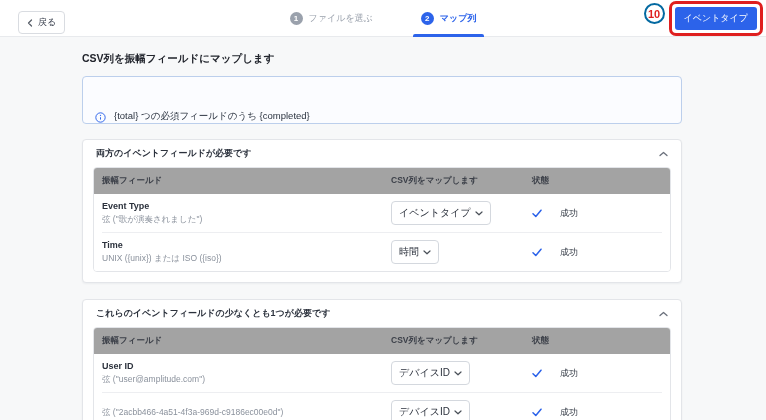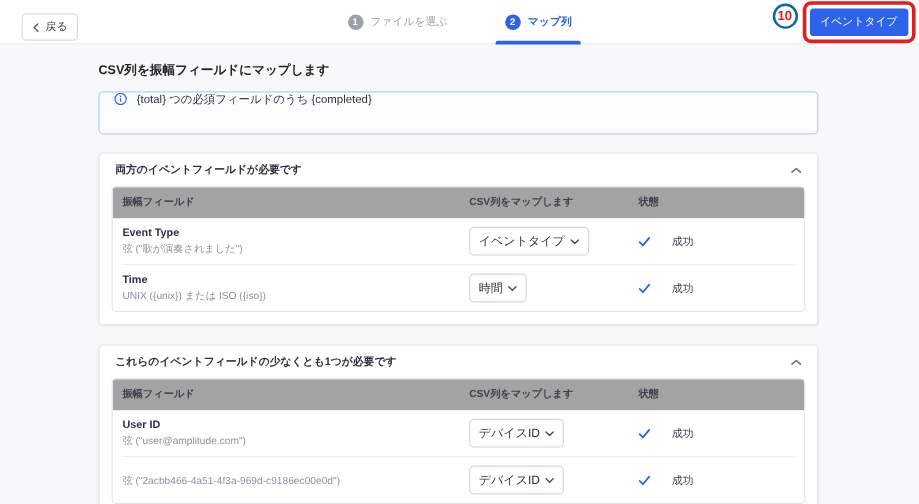--- a/index.html
+++ b/index.html
@@ -55,23 +55,23 @@
   .import-btn {
     background:#2c63ea; color:#fff; border:none; border-radius:3px;
     font-size:9px; padding:5px 9px; cursor:pointer;
     font-family:inherit;
   }
 
   
   .content { padding:15px 0 0 82px; width:682px; }
   .page-title { font-size:10.5px; font-weight:bold; color:#21242c; }
   .banner {
-    margin-top:10px; width:600px; height:36px;
+    margin-top:10px; width:600px; height:48px;
     background:#fbfcff; border:1px solid #bccfec; border-radius:4px;
-    display:flex; align-items:flex-start; gap:8px; padding:0 12px;
+    display:flex; align-items:flex-end; gap:8px; padding:0 12px;
   }
   .banner-text { font-size:9.5px; color:#2b3340; }
 
   .section {
     margin-top:15px; width:600px; background:#fff;
     border:1px solid #e3e5e9; border-radius:4px;
     box-shadow:0 1px 2px rgba(20,30,50,.05);
   }
   .section + .section { margin-top:16px; }
   .section-header {

